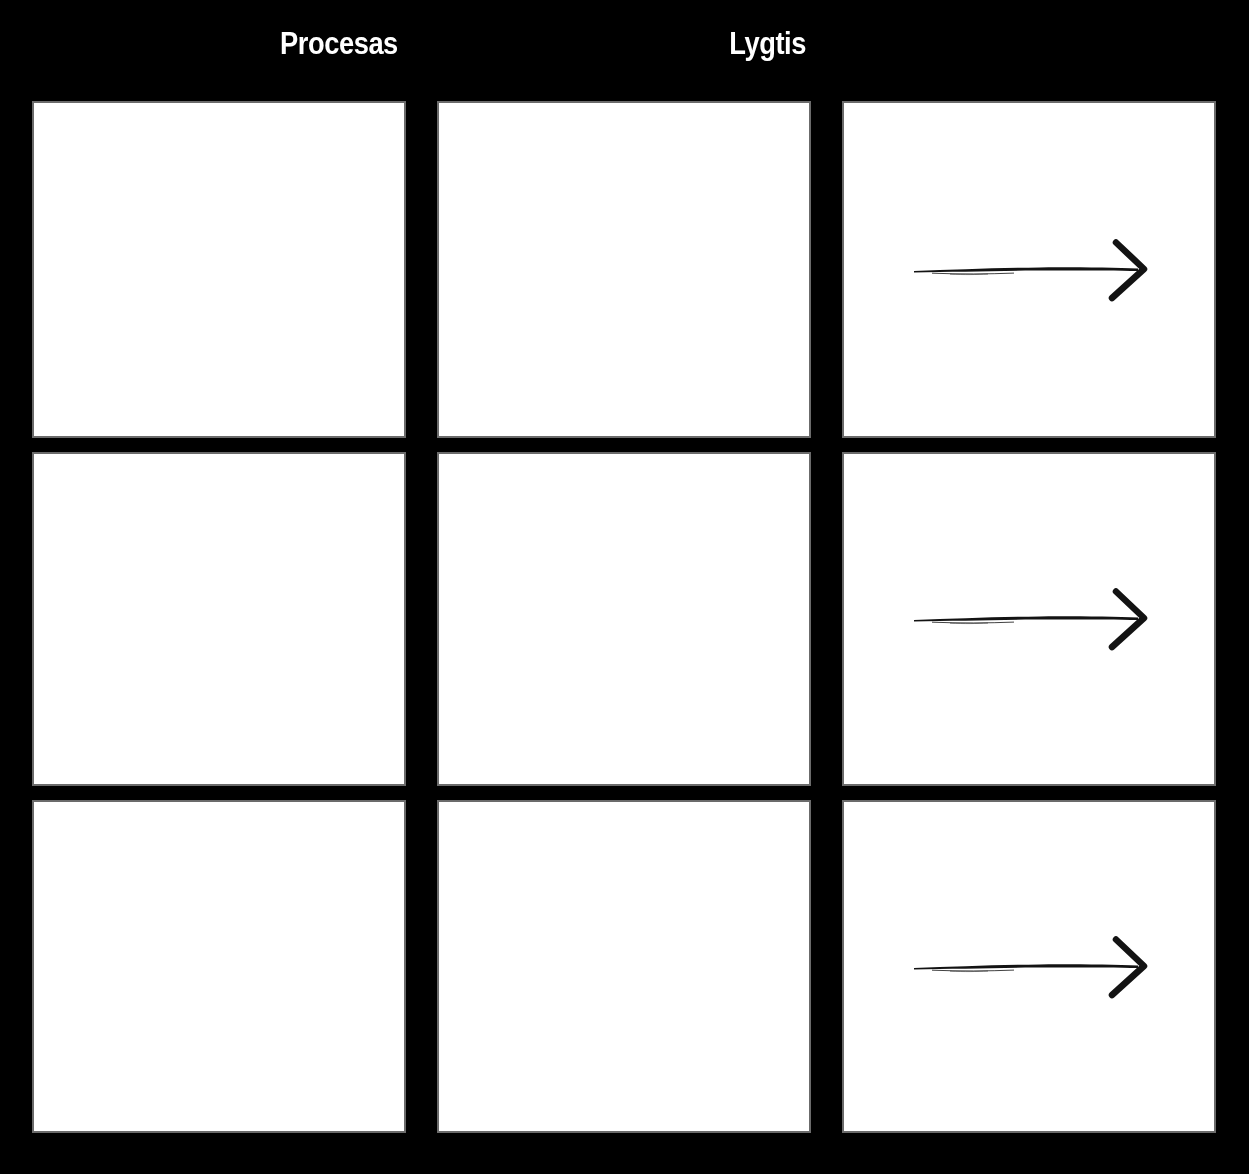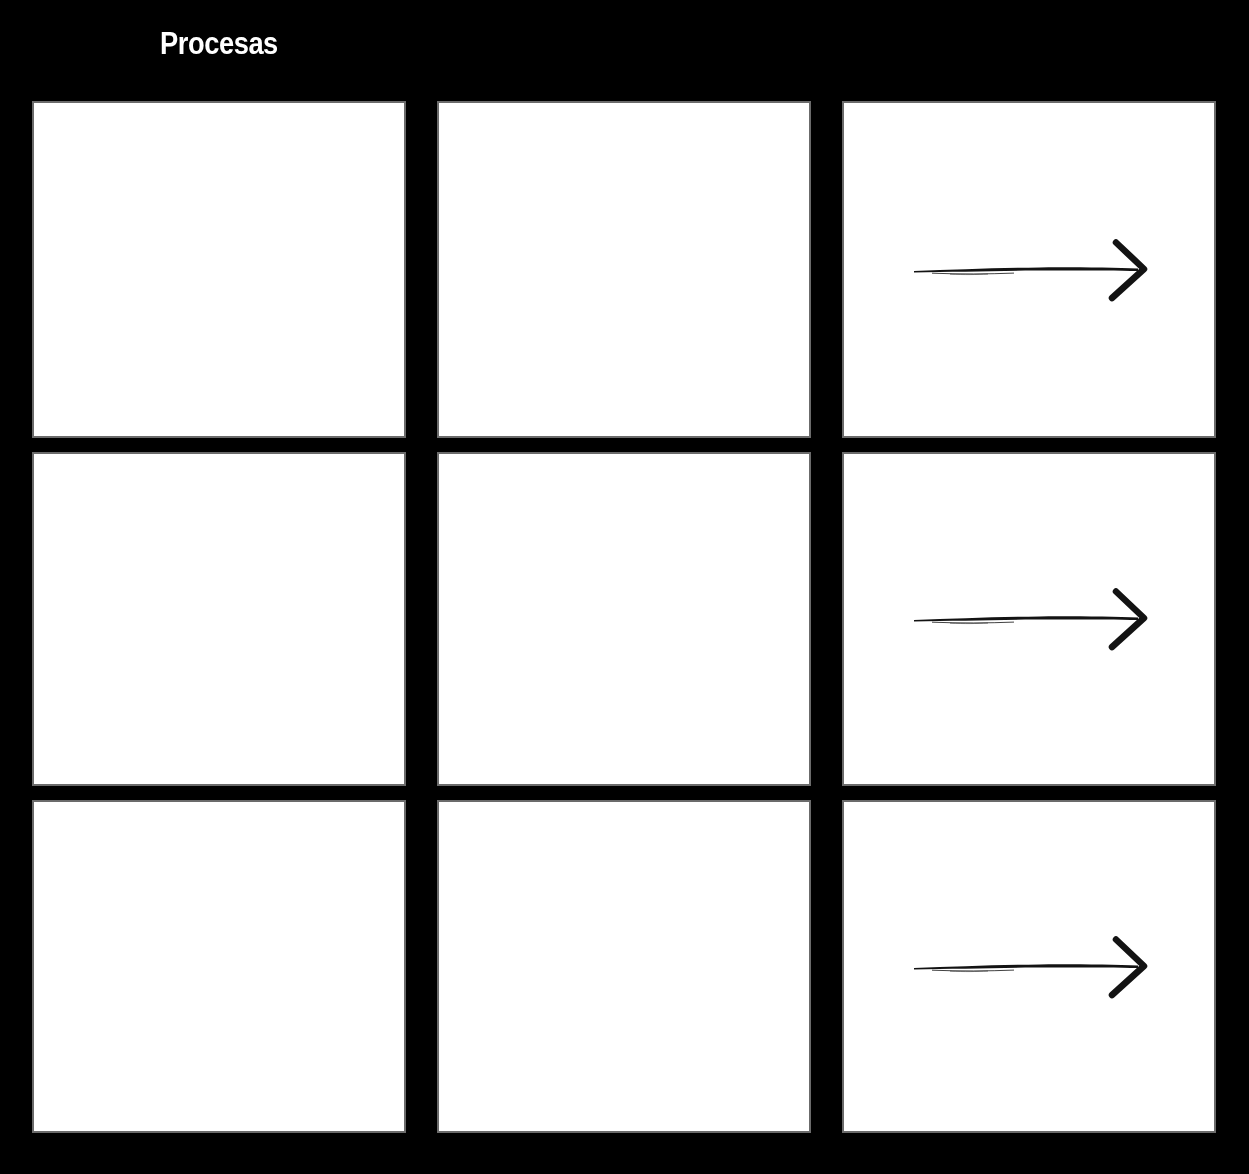--- a/index.html
+++ b/index.html
@@ -20,21 +20,21 @@
     top: 0;
     width: 1184px;
     height: 101px;
     display: grid;
     grid-template-columns: 374px 374px 374px;
     column-gap: 31px;
   }
   .header-cell {
     display: flex;
     align-items: center;
-    justify-content: center;
+    justify-content: flex-end;
     padding-bottom: 14px;
   }
   .header-label {
     color: #ffffff;
     font-size: 31px;
     font-weight: 700;
     letter-spacing: -0.5px;
     display: inline-block;
     transform: scaleX(0.88);
     transform-origin: center;
@@ -86,20 +86,23 @@
 
       <path d="M 206 8.5 L 234 35 L 202 64" stroke="#131313" stroke-width="6.5" fill="none" stroke-linecap="round" stroke-linejoin="round"></path>
     </g>
   </defs>
 </svg>
 
 <div class="header-row">
   <div class="header-cell">
     <span class="header-label">Procesas</span>
   </div>
+  <div class="header-cell">
+    <span class="header-label">Lygtis</span>
+  </div>
 </div>
 
 <div class="board">
 
   <div class="cell"></div>
   <div class="cell"></div>
   <div class="cell">
     <svg class="arrow-svg" width="238" height="72" viewBox="0 0 238 72">
       <use href="#hand-arrow"></use>
     </svg>

